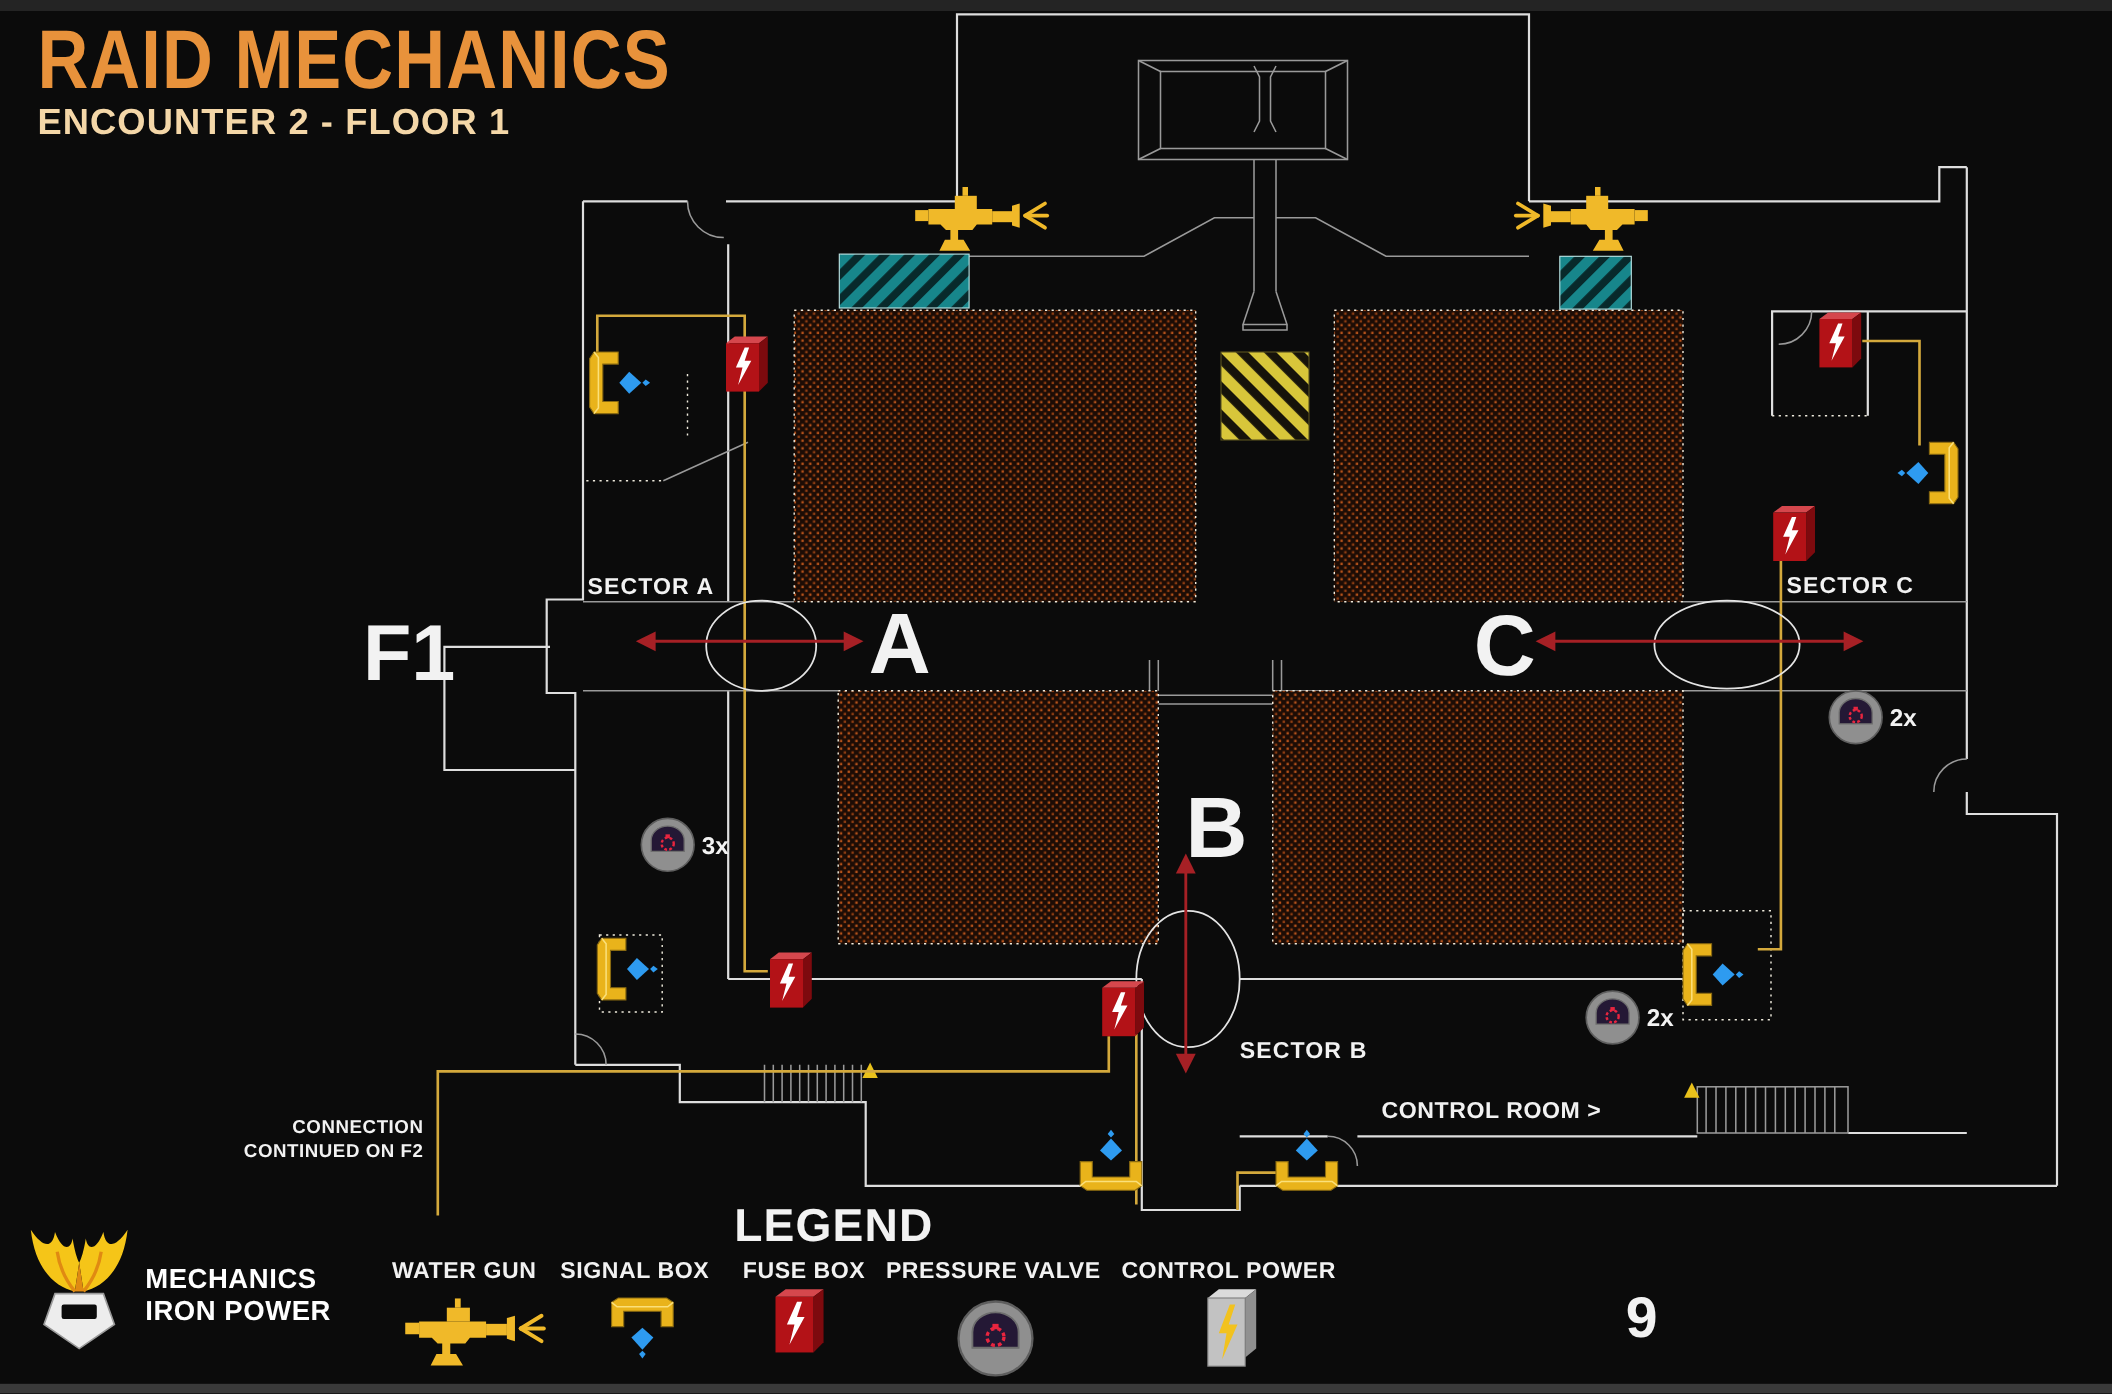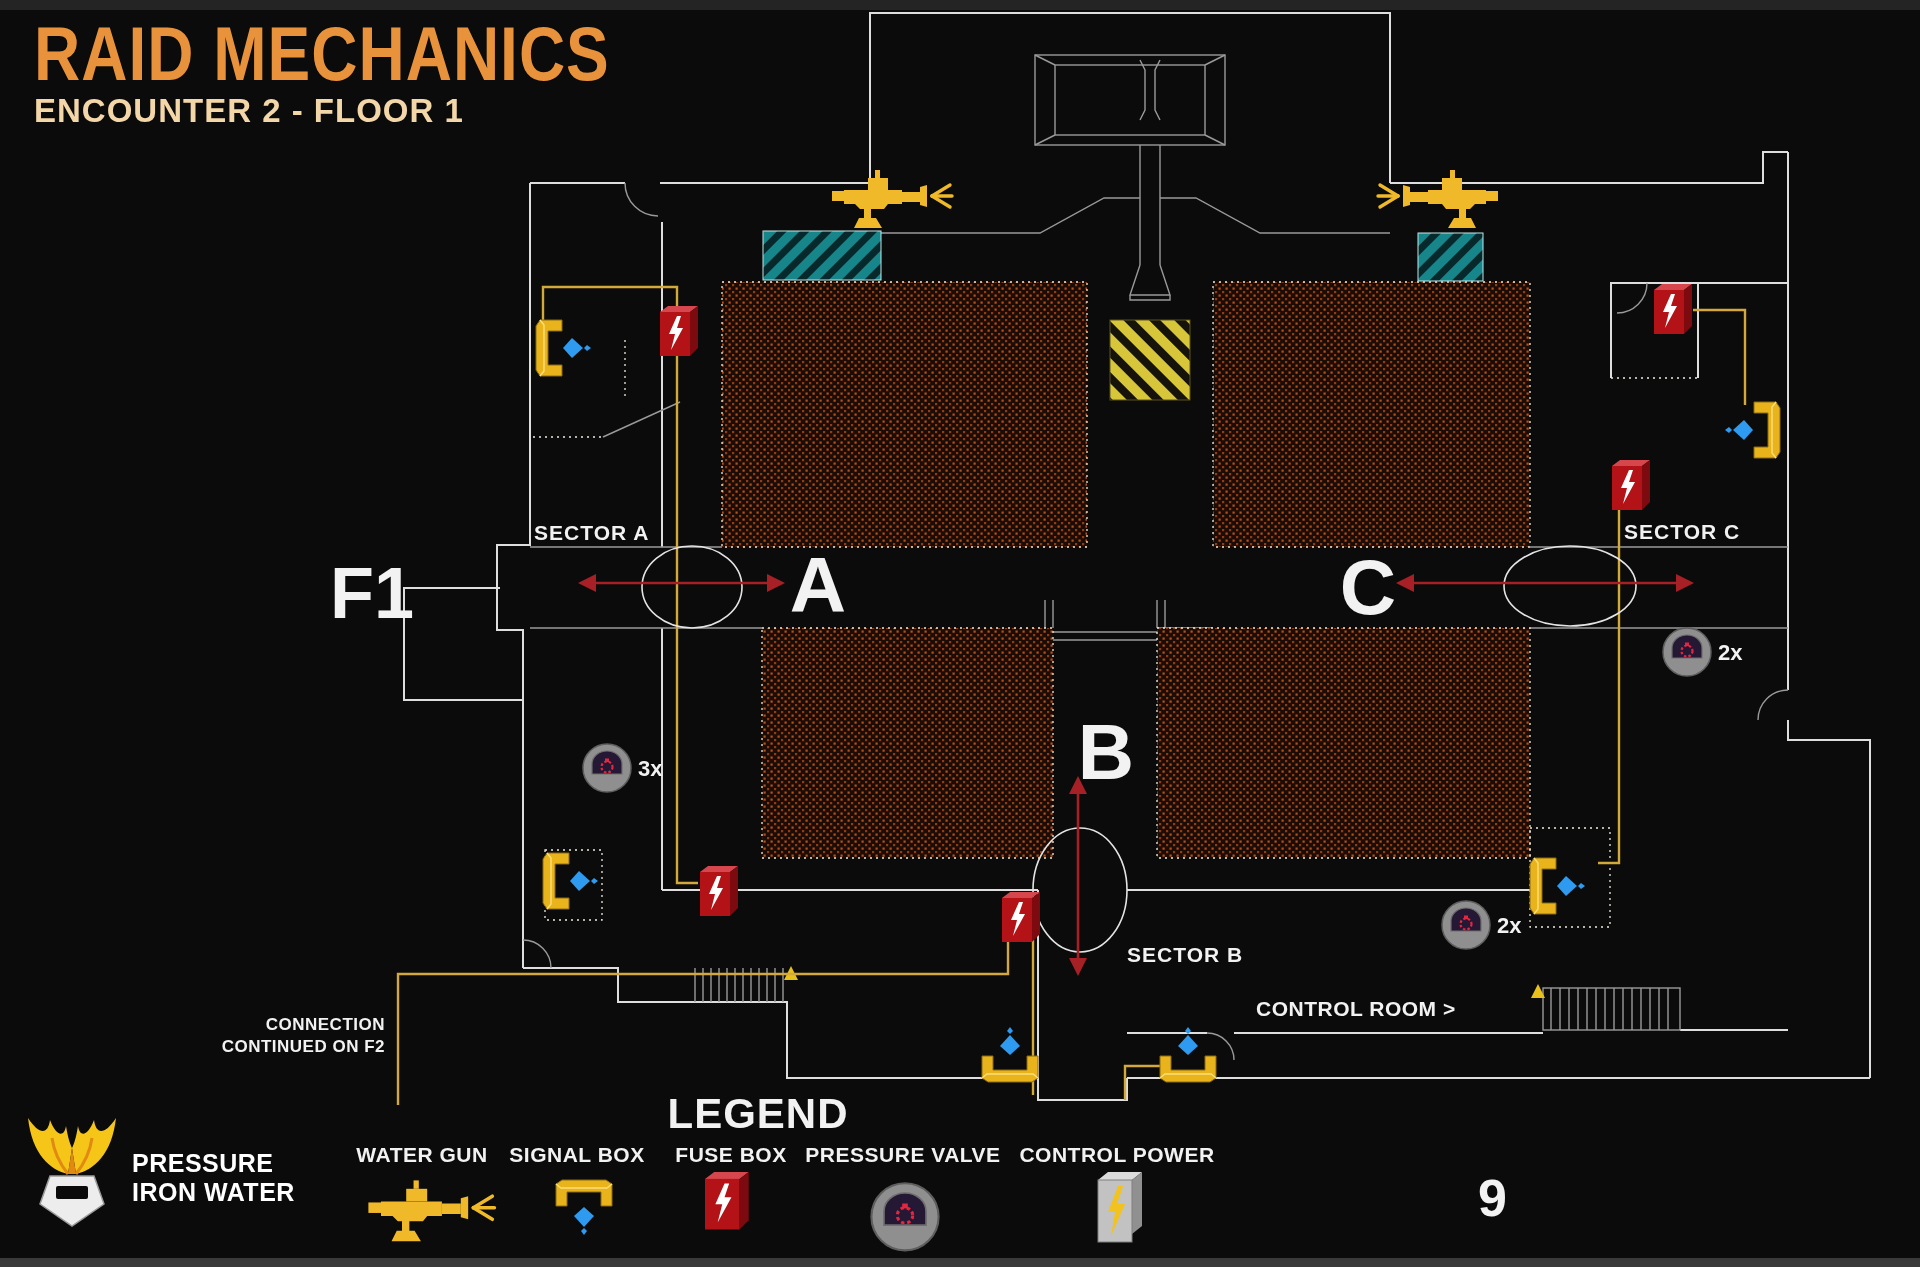--- a/index.html
+++ b/index.html
@@ -291,21 +291,21 @@
   <div class="logo">
     <svg width="104" height="148" viewBox="0 0 104 148">
       <path d="M48,70 C30,66 12,50 8,14 C20,32 28,30 30,16 C36,32 44,34 46,22 C48,34 50,40 52,44 Z" fill="#F5C518"></path>
       <path d="M56,70 C74,66 92,50 96,14 C84,32 76,30 74,16 C68,32 60,34 58,22 C56,34 54,40 52,44 Z" fill="#F5C518"></path>
       <path d="M48,70 C40,60 34,48 32,34 M56,70 C64,60 70,48 72,34" stroke="#E08A12" stroke-width="3" fill="none"></path>
       <path d="M52,44 L48,70 L56,70 Z" fill="#E08A12"></path>
       <polygon points="30,72 74,72 84,100 52,122 20,100" fill="#EDEDED" stroke="#9A9A9A" stroke-width="1.5"></polygon>
       <rect x="36" y="82" width="32" height="13" rx="2" fill="#0B0B0B"></rect>
     </svg>
     <div class="logo-text">
-      <div>PRESSURE</div>
-      <div>IRON WATER</div>
+      <div>MECHANICS</div>
+      <div>IRON POWER</div>
     </div>
   </div>
 
   <div class="page-number">9</div>
 
   <div class="edge-strip-bottom"></div>
 </div>
 
 </body></html>

